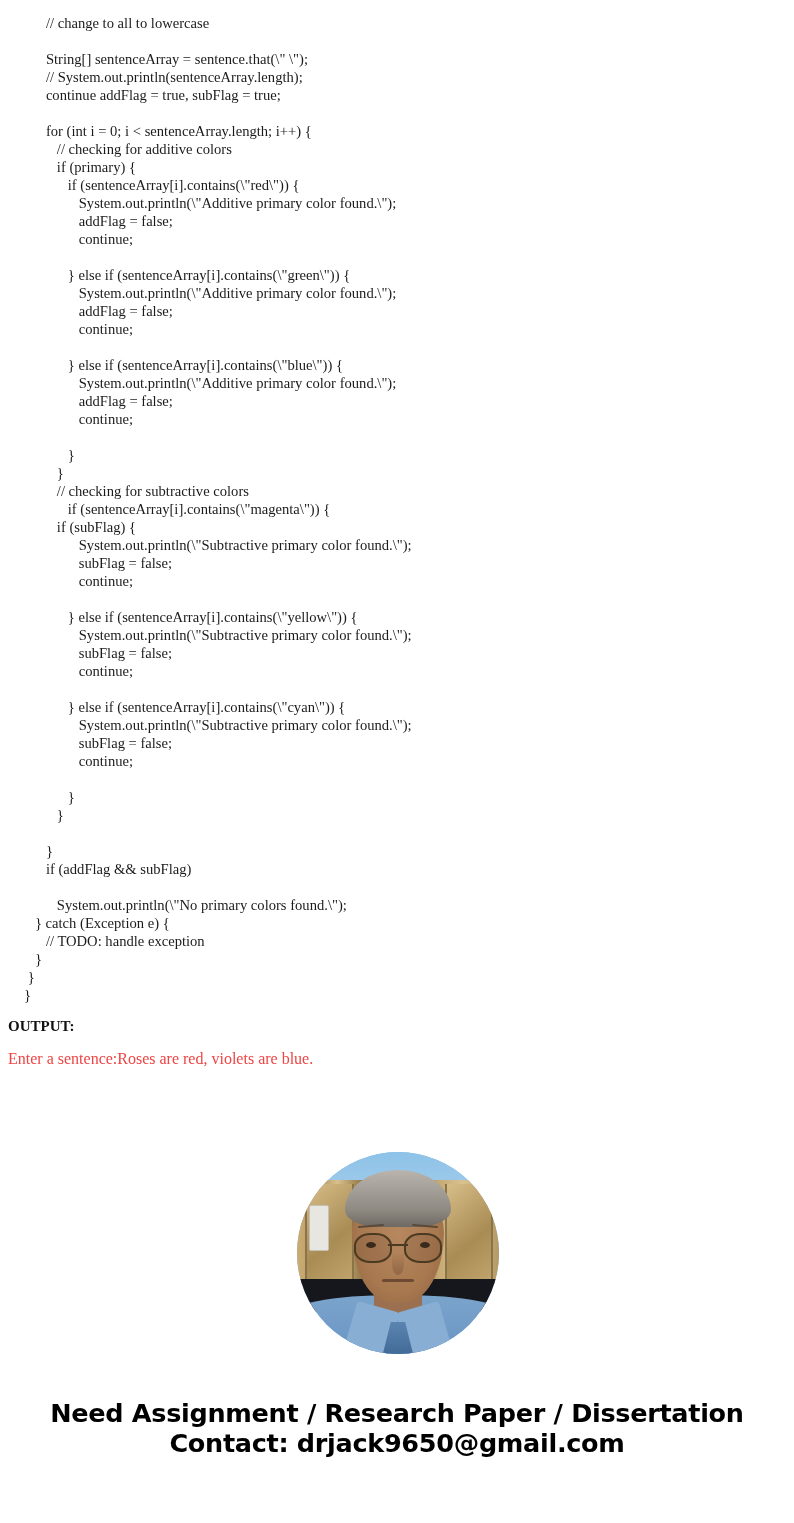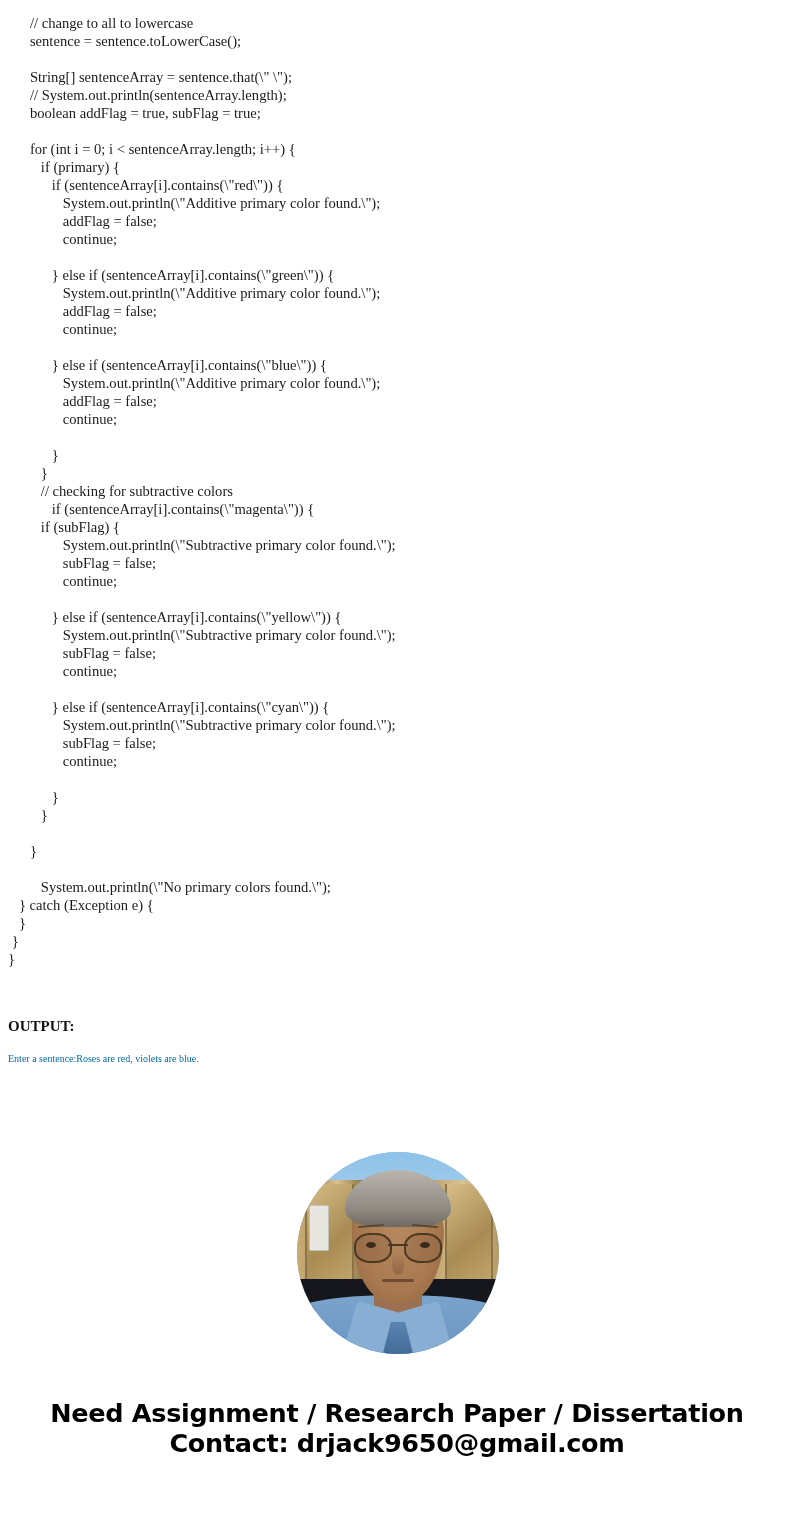--- a/index.html
+++ b/index.html
@@ -26,21 +26,21 @@
     padding-top: 14px;
     box-sizing: border-box;
   }
   .code-line {
     font-family: "Liberation Serif", "DejaVu Serif", serif;
     font-size: 14.6px;
     line-height: 18px;
     white-space: pre;
     color: #1b1b1b;
     min-height: 18px;
-    padding-left: 8px;
+    padding-left: 24px;
   }
   .code-line.blank {
     height: 18px;
   }
 
   
   #output-section {
     position: absolute;
     left: 0;
     top: 1016px;
@@ -51,23 +51,23 @@
   #output-heading {
     font-family: "Liberation Serif", "DejaVu Serif", serif;
     font-size: 15px;
     font-weight: bold;
     line-height: 20px;
     color: #111111;
     margin: 0 0 14px 0;
   }
   .output-line {
     font-family: "Liberation Serif", "DejaVu Serif", serif;
-    font-size: 10px;
+    font-size: 16px;
     line-height: 18.5px;
-    color: #0369a1;
+    color: #ef4444;
     white-space: pre;
   }
   .output-gap {
     height: 15px;
   }
 
   
   #avatar-wrap {
     position: absolute;
     left: 297px;
@@ -200,27 +200,27 @@
     color: #000000;
     letter-spacing: -0.3px;
     white-space: nowrap;
   }
 </style>
 </head>
 <body>
 
 <div id="code-block">
     <div class="code-line">      // change to all to lowercase</div>
-    <div class="code-line">      sentence = sentence.toLowerCase();</div>
     <div class="code-line blank"></div>
     <div class="code-line">      String[] sentenceArray = sentence.that(\" \");</div>
     <div class="code-line">      // System.out.println(sentenceArray.length);</div>
-    <div class="code-line">      boolean addFlag = true, subFlag = true;</div>
+    <div class="code-line">      continue addFlag = true, subFlag = true;</div>
     <div class="code-line blank"></div>
     <div class="code-line">      for (int i = 0; i &lt; sentenceArray.length; i++) {</div>
+    <div class="code-line">         // checking for additive colors</div>
     <div class="code-line">         if (primary) {</div>
     <div class="code-line">            if (sentenceArray[i].contains(\"red\")) {</div>
     <div class="code-line">               System.out.println(\"Additive primary color found.\");</div>
     <div class="code-line">               addFlag = false;</div>
     <div class="code-line">               continue;</div>
     <div class="code-line blank"></div>
     <div class="code-line">            } else if (sentenceArray[i].contains(\"green\")) {</div>
     <div class="code-line">               System.out.println(\"Additive primary color found.\");</div>
     <div class="code-line">               addFlag = false;</div>
     <div class="code-line">               continue;</div>
@@ -246,23 +246,25 @@
     <div class="code-line blank"></div>
     <div class="code-line">            } else if (sentenceArray[i].contains(\"cyan\")) {</div>
     <div class="code-line">               System.out.println(\"Subtractive primary color found.\");</div>
     <div class="code-line">               subFlag = false;</div>
     <div class="code-line">               continue;</div>
     <div class="code-line blank"></div>
     <div class="code-line">            }</div>
     <div class="code-line">         }</div>
     <div class="code-line blank"></div>
     <div class="code-line">      }</div>
+    <div class="code-line">      if (addFlag &amp;&amp; subFlag)</div>
     <div class="code-line blank"></div>
     <div class="code-line">         System.out.println(\"No primary colors found.\");</div>
     <div class="code-line">   } catch (Exception e) {</div>
+    <div class="code-line">      // TODO: handle exception</div>
     <div class="code-line">   }</div>
     <div class="code-line"> }</div>
     <div class="code-line">}</div>
   </div>
 
 <div id="output-section">
   <div id="output-heading">OUTPUT:</div>
   <div id="output-body">
       <div class="output-line">Enter a sentence:Roses are red, violets are blue.</div>
       <div class="output-gap"></div>

